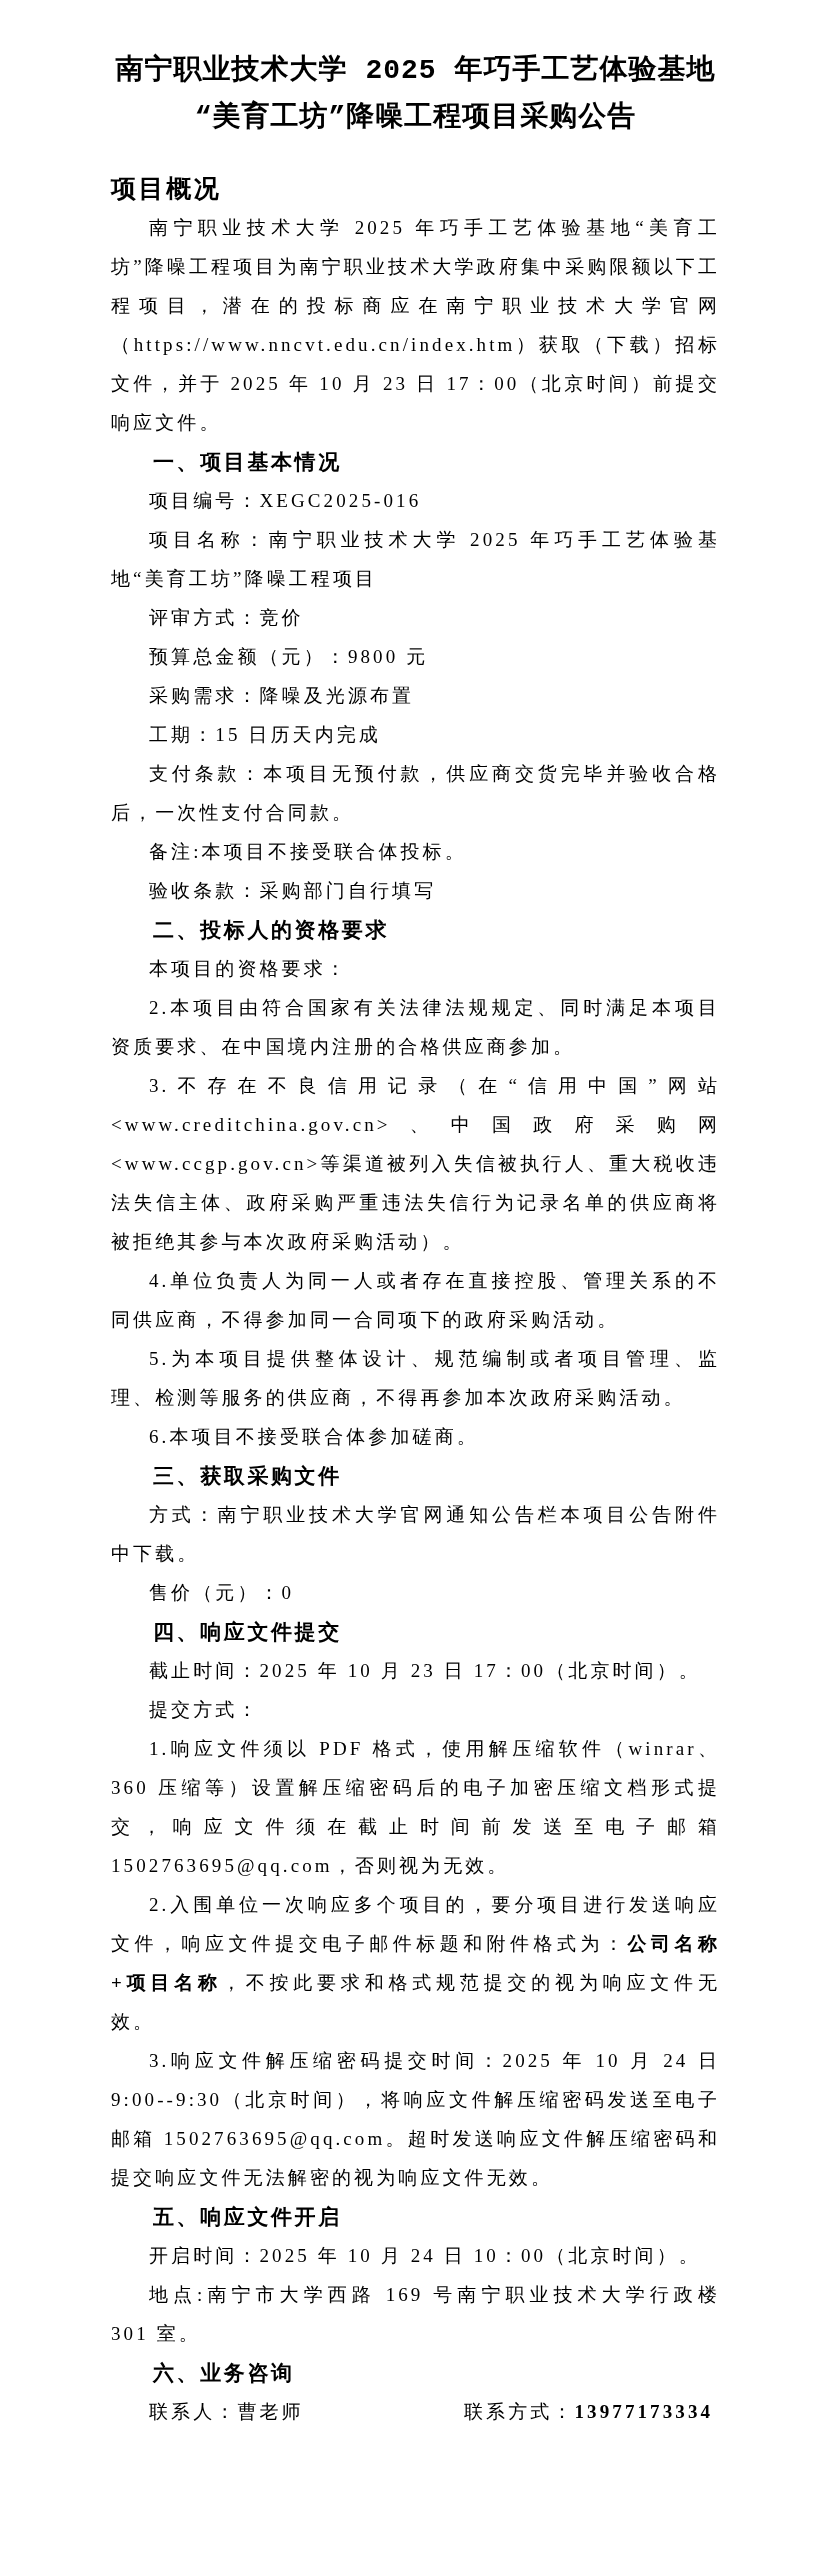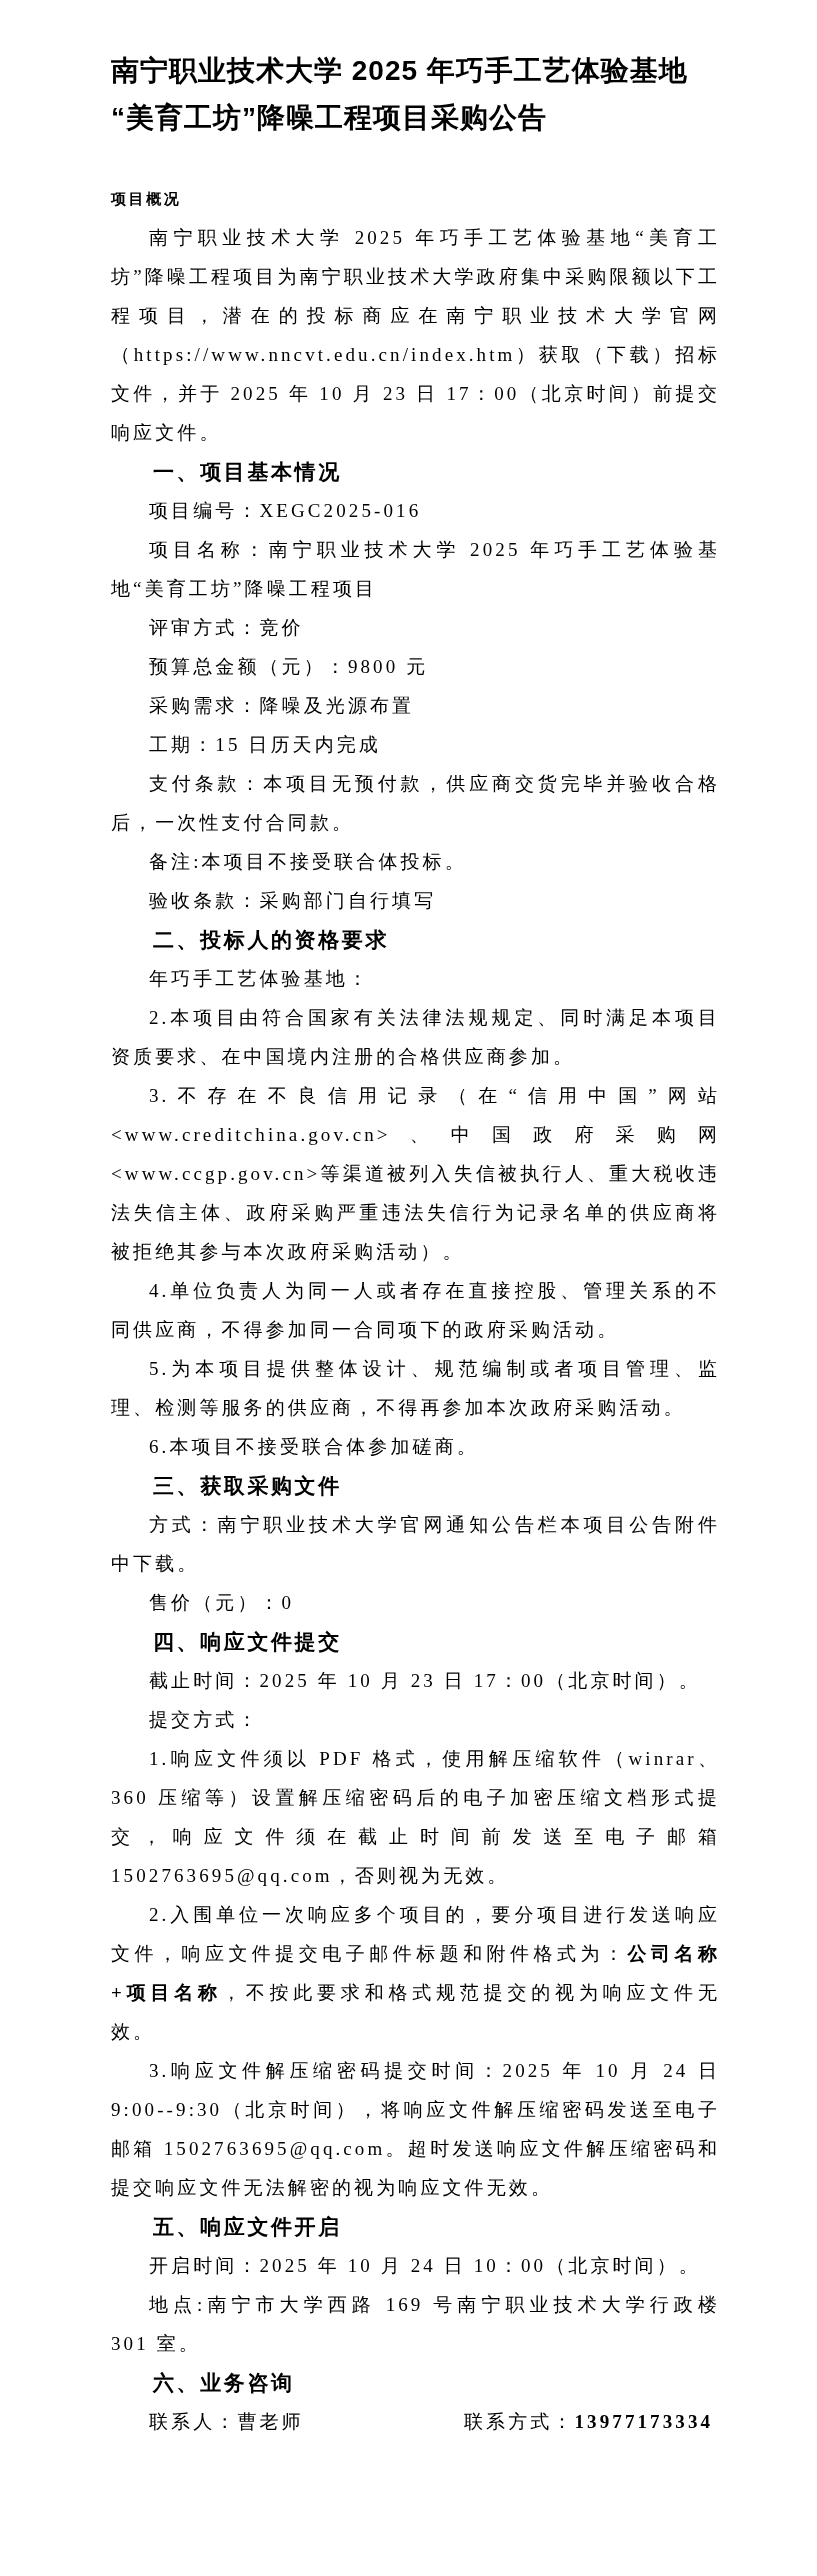--- a/index.html
+++ b/index.html
@@ -8,38 +8,39 @@
     width:818px;
     min-height:2677px;
     margin:0 auto;
     background:#ffffff;
     color:#000000;
     box-sizing:border-box;
     padding:47px 98px 31px 111px;
     font-family:"Liberation Serif","DejaVu Serif",serif;
   }
   .doc-title{
-    font-family:Liberation Sans, sans-serif;
+    font-family:Liberation Mono, monospace;
     font-weight:bold;
     font-size:28px;
     line-height:47px;
+    text-align:center;
     letter-spacing:1px;
-    margin:0 0 38px 0;
+    margin:0 0 28px 0;
   }
   .doc-title .tline{display:block;}
   .h2{
     font-family:"Liberation Sans","DejaVu Sans",sans-serif;
     font-weight:bold;
     font-size:21px;
     line-height:39px;
     letter-spacing:2.6px;
     text-indent:2em;
     margin:0;
   }
-  .h2.flush{text-indent:0;font-size:15px;}
+  .h2.flush{text-indent:0;font-size:25px;}
   .para{
     font-size:19px;
     line-height:39px;
     letter-spacing:3.1px;
     text-align:justify;
     text-indent:2em;
     margin:0;
   }
   .contact-row{
     position:relative;
@@ -70,21 +71,21 @@
   <p class="para">项目名称：南宁职业技术大学 2025 年巧手工艺体验基地“美育工坊”降噪工程项目</p>
   <p class="para">评审方式：竞价</p>
   <p class="para">预算总金额（元）：9800 元</p>
   <p class="para">采购需求：降噪及光源布置</p>
   <p class="para">工期：15 日历天内完成</p>
   <p class="para">支付条款：本项目无预付款，供应商交货完毕并验收合格后，一次性支付合同款。</p>
   <p class="para">备注:本项目不接受联合体投标。</p>
   <p class="para">验收条款：采购部门自行填写</p>
 
   <p class="h2">二、投标人的资格要求</p>
-  <p class="para">年巧手工艺体验基地：</p>
+  <p class="para">本项目的资格要求：</p>
   <p class="para">2.本项目由符合国家有关法律法规规定、同时满足本项目资质要求、在中国境内注册的合格供应商参加。</p>
   <p class="para">3.不存在不良信用记录（在“信用中国”网站&lt;www.creditchina.gov.cn&gt;、中国政府采购网&lt;www.ccgp.gov.cn&gt;等渠道被列入失信被执行人、重大税收违法失信主体、政府采购严重违法失信行为记录名单的供应商将被拒绝其参与本次政府采购活动）。</p>
   <p class="para">4.单位负责人为同一人或者存在直接控股、管理关系的不同供应商，不得参加同一合同项下的政府采购活动。</p>
   <p class="para">5.为本项目提供整体设计、规范编制或者项目管理、监理、检测等服务的供应商，不得再参加本次政府采购活动。</p>
   <p class="para">6.本项目不接受联合体参加磋商。</p>
 
   <p class="h2">三、获取采购文件</p>
   <p class="para">方式：南宁职业技术大学官网通知公告栏本项目公告附件中下载。</p>
   <p class="para">售价（元）：0</p>
 

